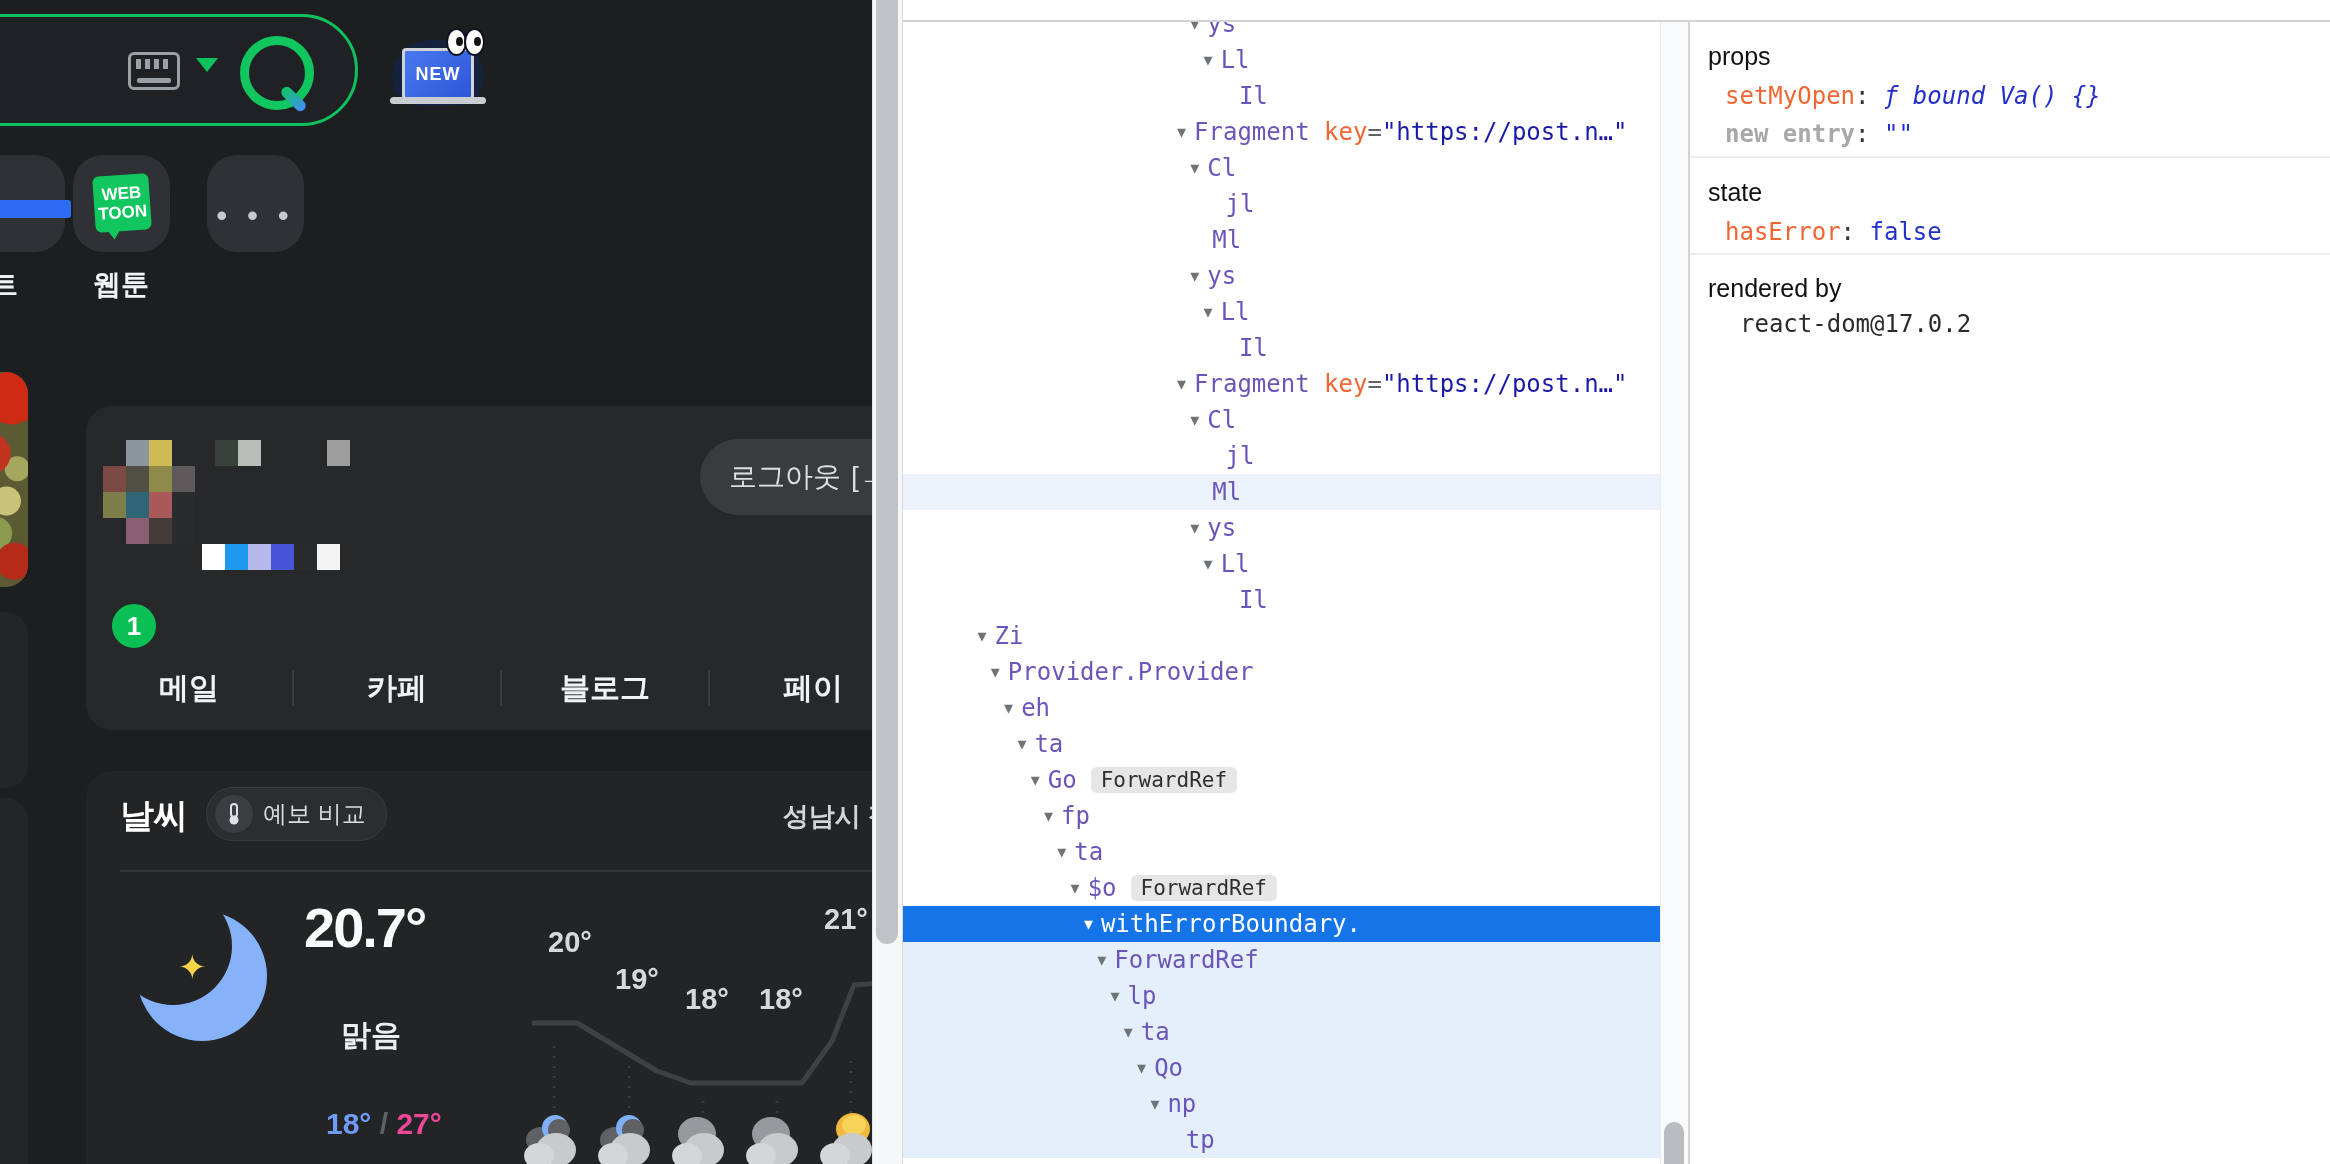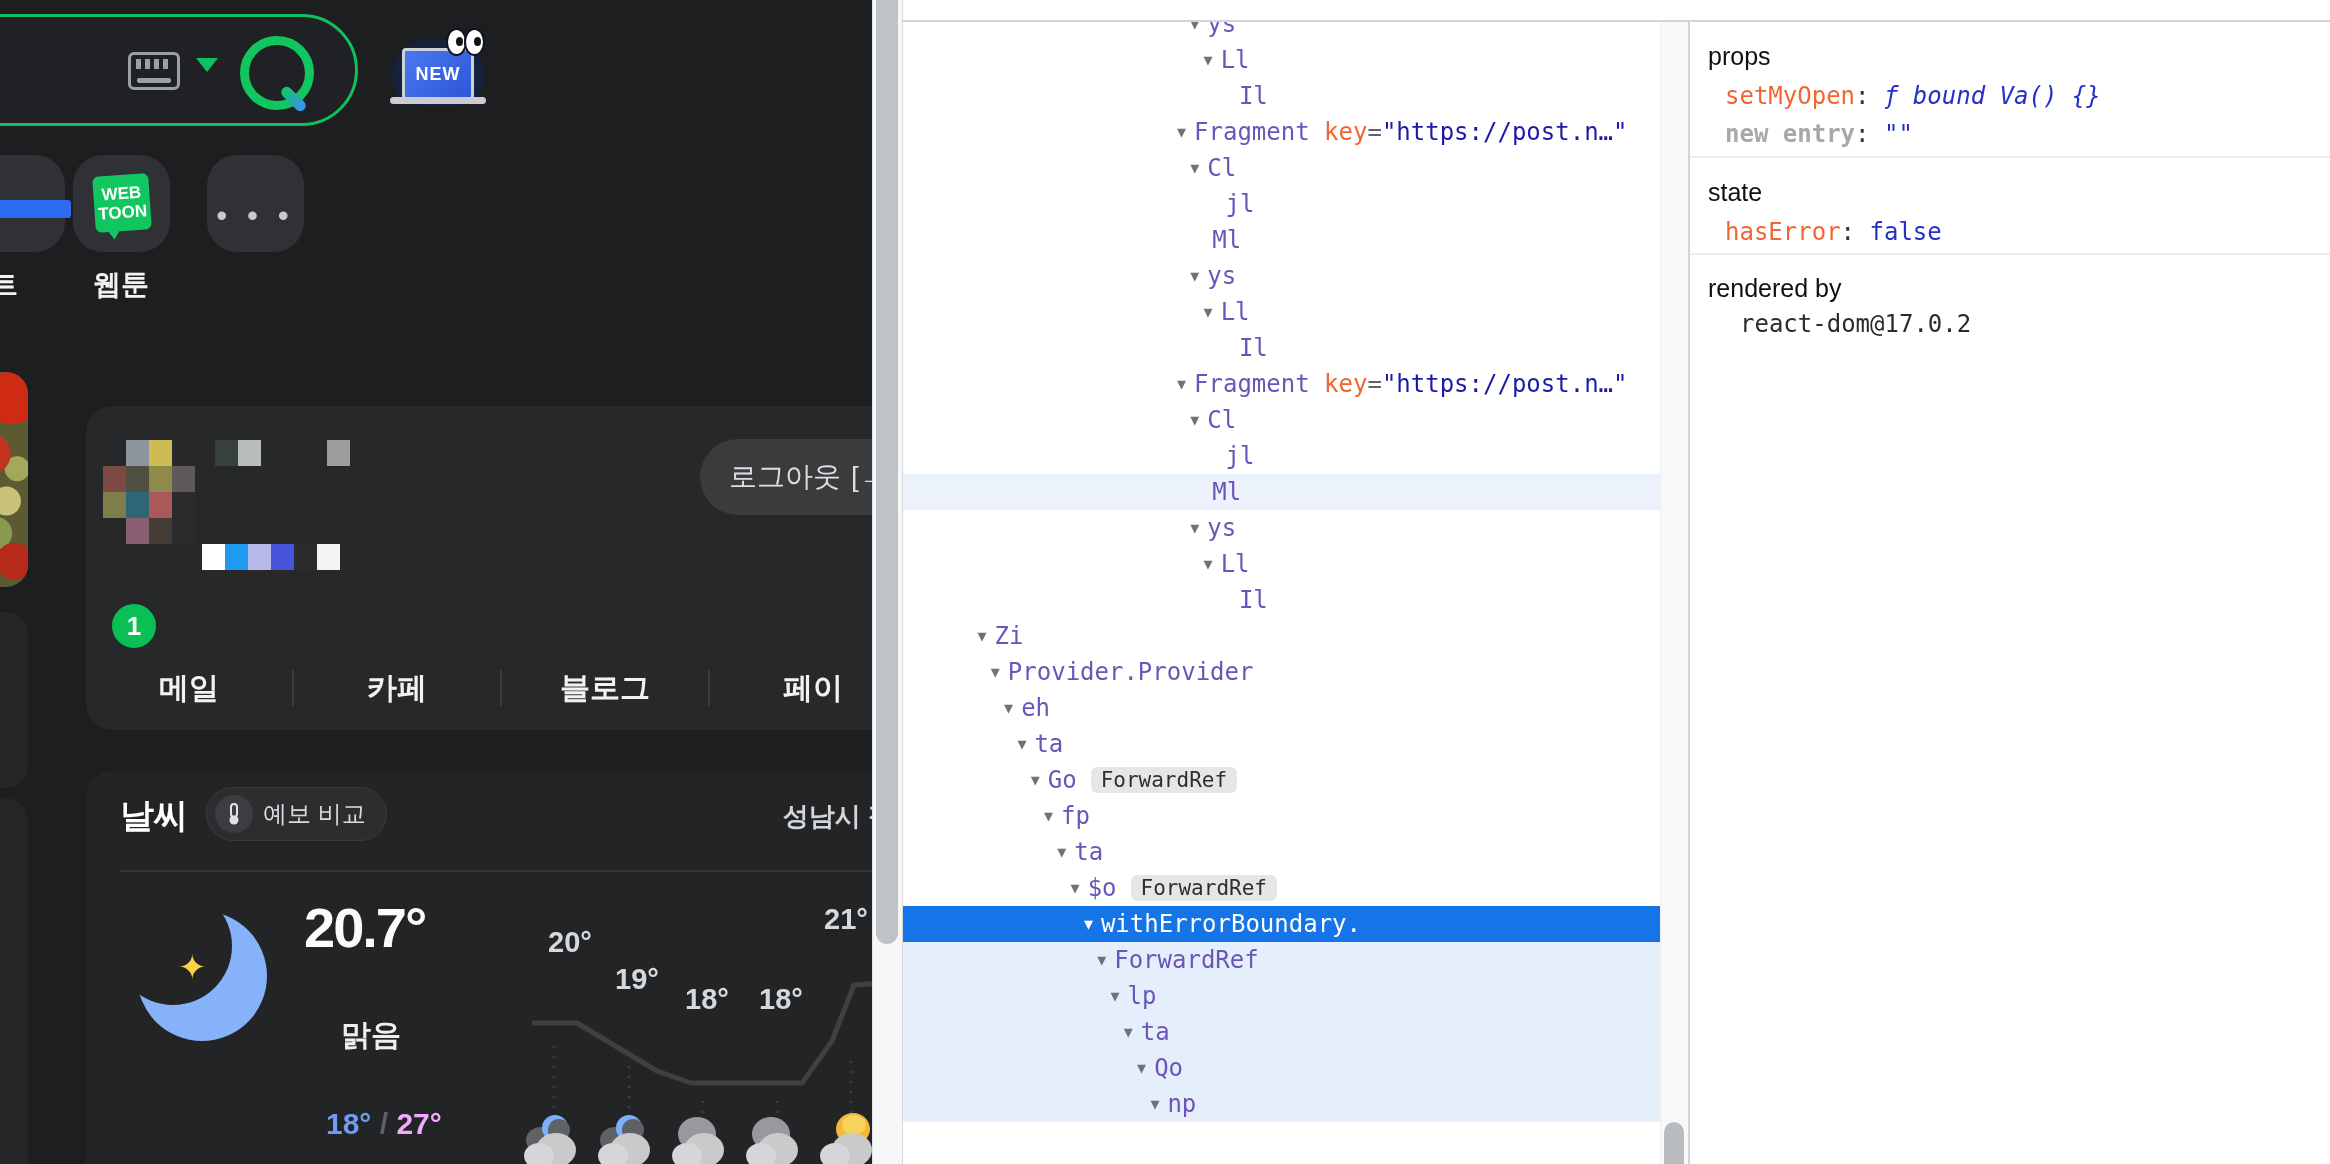--- a/index.html
+++ b/index.html
@@ -221,21 +221,21 @@
     <div id="w-loc">성남시 정자</div>
     <div id="w-divider"></div>
     <div id="moon"></div>
     <div id="moon-cut"></div>
     <div id="sparkle">✦</div>
     <div id="w-temp">20.7°</div>
     <div id="w-cond">맑음</div>
     <div id="w-minmax">
       <span id="w-low" style="color: rgb(111, 155, 245);">18°</span>
       <span style="color:#5f6163;"> / </span>
-      <span id="w-high" style="color: #f0abfc;">27°</span>
+      <span id="w-high" style="color: #ec4899;">27°</span>
     </div>
     <svg class="abs" style="left:440px;top:130px;" width="390" height="370">
       <polyline points="6,122 51,122 131,170 165,182 276,182 306,140 328,84 390,80" fill="none" stroke="#3f4042" stroke-width="5" stroke-linejoin="round"></polyline>
       <g stroke="#3a3b3d" stroke-width="3" stroke-dasharray="2 8">
         <line x1="28" y1="145" x2="28" y2="260"></line>
         <line x1="103" y1="165" x2="103" y2="260"></line>
         <line x1="177" y1="200" x2="177" y2="260"></line>
         <line x1="251" y1="200" x2="251" y2="260"></line>
         <line x1="325" y1="160" x2="325" y2="260"></line>
       </g>
@@ -311,20 +311,21 @@
       <div class="trow" style="top: 762px; padding-left: 127.7px;"><span class="tri">▼</span><span>Go</span><span class="badge">ForwardRef</span></div>
       <div class="trow" style="top: 798px; padding-left: 141px;"><span class="tri">▼</span><span>fp</span></div>
       <div class="trow" style="top: 834px; padding-left: 154.3px;"><span class="tri">▼</span><span>ta</span></div>
       <div class="trow" style="top: 870px; padding-left: 167.6px;"><span class="tri">▼</span><span>$o</span><span class="badge">ForwardRef</span></div>
       <div class="trow selected" style="top: 906px; padding-left: 180.9px;"><span class="tri">▼</span><span>withErrorBoundary.</span></div>
       <div class="trow subtree" style="top: 942px; padding-left: 194.2px;"><span class="tri">▼</span><span>ForwardRef</span></div>
       <div class="trow subtree" style="top: 978px; padding-left: 207.5px;"><span class="tri">▼</span><span>lp</span></div>
       <div class="trow subtree" style="top: 1014px; padding-left: 220.8px;"><span class="tri">▼</span><span>ta</span></div>
       <div class="trow subtree" style="top: 1050px; padding-left: 234.1px;"><span class="tri">▼</span><span>Qo</span></div>
       <div class="trow subtree" style="top: 1086px; padding-left: 247.4px;"><span class="tri">▼</span><span>np</span></div>
+      <div class="trow subtree" style="top: 1122px; padding-left: 282.7px;"><span>tp</span></div>
     </div>
   <div id="tree-strip" class="abs"></div>
   <div id="tree-sb-track" class="abs"></div>
   <div id="tree-sb-thumb" class="abs"></div>
   <div id="dt-toolbar" class="abs"></div>
   <div id="dt-vdiv" class="abs"></div>
 
   <div id="props" class="abs">
     <div class="sec-h" style="top:22px;">props</div>
     <div id="props-rows">

